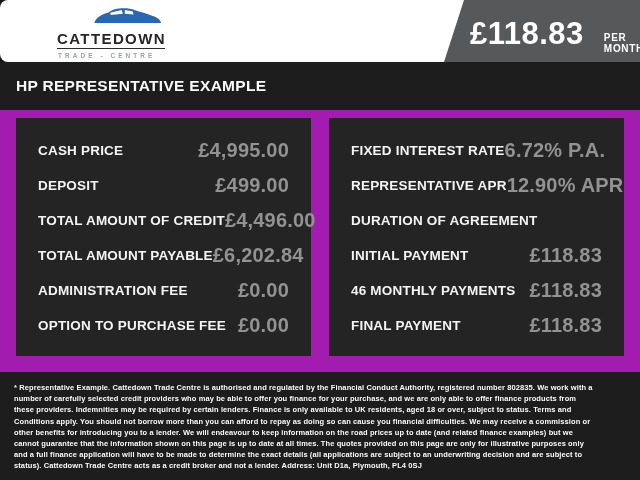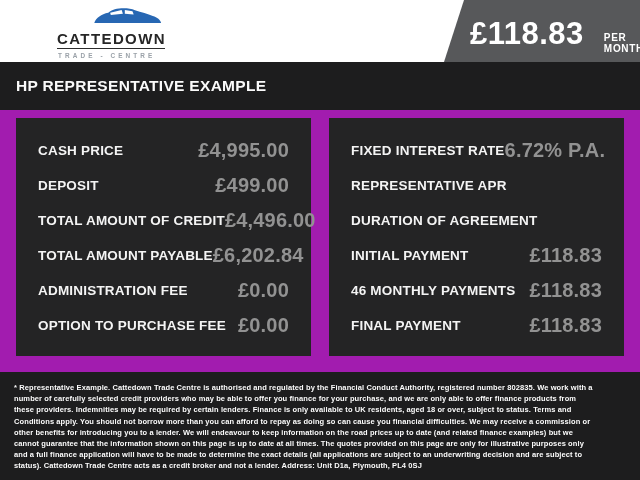--- a/index.html
+++ b/index.html
@@ -9,20 +9,21 @@
     font-family:"Liberation Sans",sans-serif;
     position:relative;
     overflow:hidden;
     -webkit-font-smoothing:antialiased;
   }
 
   
   .header{
     position:absolute;left:0;top:0;width:640px;height:62px;
     background:#ffffff;
+    border-radius:8px;
   }
   .logo{
     position:absolute;left:57px;top:6px;width:108px;
     display:flex;flex-direction:column;
   }
   .logo .car{align-self:flex-end;margin-right:2px;}
   .brand-name{
     font-size:15px;font-weight:700;color:#262626;
     letter-spacing:1.4px;line-height:15px;margin-top:1px;
     border-bottom:1.5px solid #2b2b2b;padding-bottom:2px;
@@ -156,20 +157,21 @@
     </div>
   </div>
 
   <div class="panel right">
     <div class="frow">
       <span class="flabel">FIXED INTEREST RATE</span>
       <span class="fvalue">6.72% P.A.</span>
     </div>
     <div class="frow">
       <span class="flabel">REPRESENTATIVE APR</span>
+      <span class="fvalue">12.90% APR</span>
     </div>
     <div class="frow">
       <span class="flabel">DURATION OF AGREEMENT</span>
     </div>
     <div class="frow">
       <span class="flabel">INITIAL PAYMENT</span>
       <span class="fvalue">£118.83</span>
     </div>
     <div class="frow">
       <span class="flabel">46 MONTHLY PAYMENTS</span>

